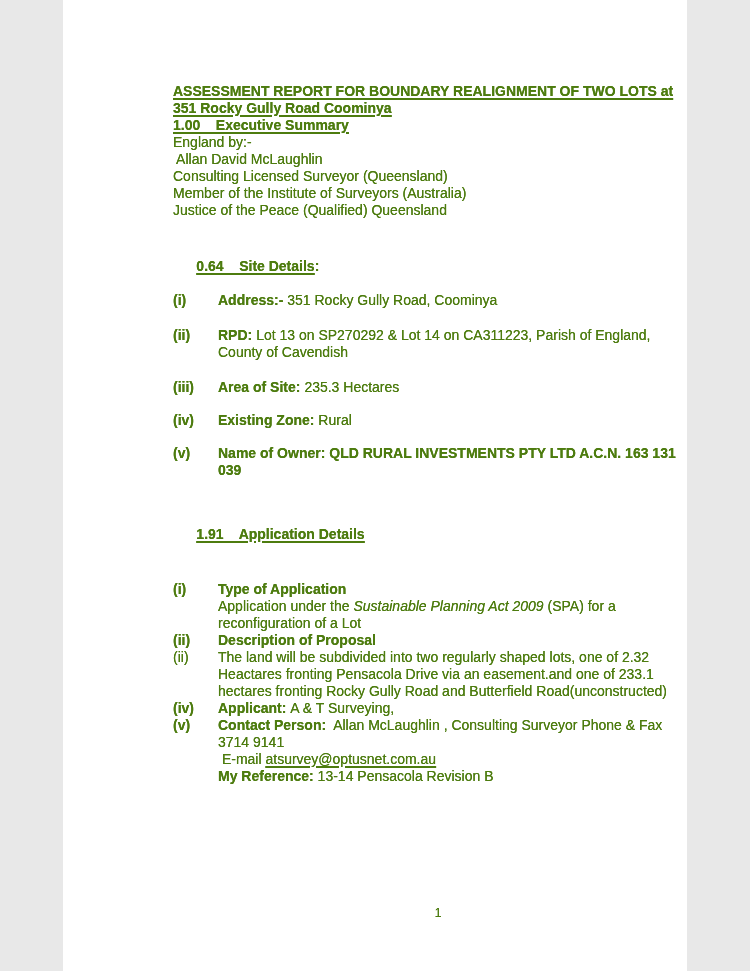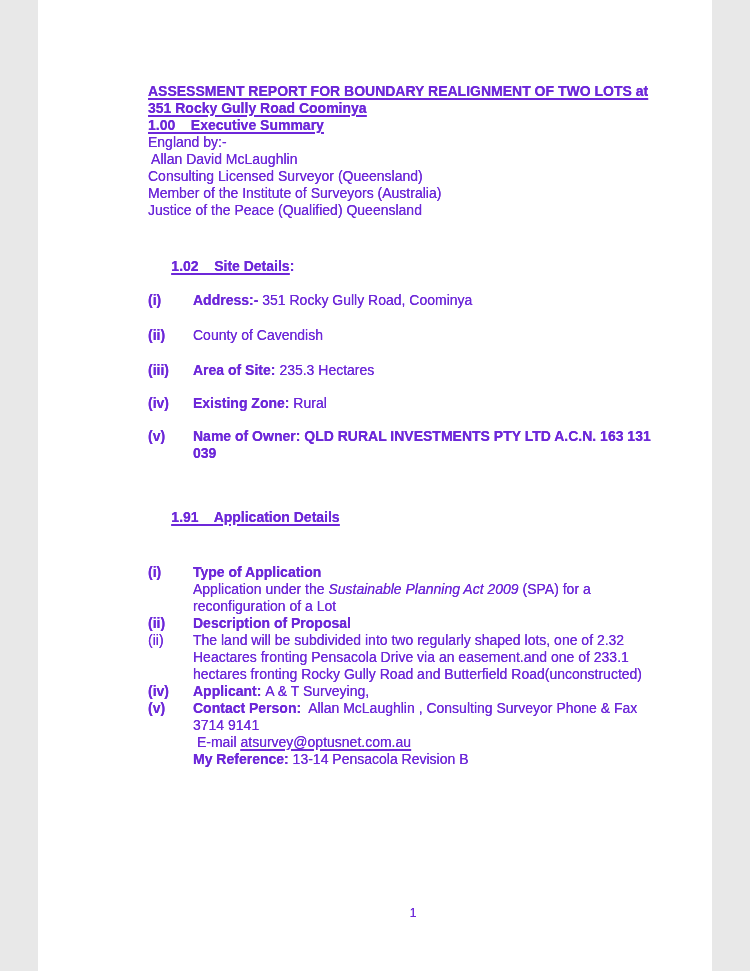--- a/index.html
+++ b/index.html
@@ -1,24 +1,24 @@
 <!DOCTYPE html>
 <html><head>
 <meta charset="utf-8">
 <style>
   html,body { margin:0; padding:0; background:#e8e8e8; }
   .page {
     position:relative;
-    width:674px; height:971px;
+    width:624px; height:971px;
     margin:0 auto;
     background:#ffffff;
     font-family:"Liberation Sans", sans-serif;
     font-size:14px;
     line-height:17px;
-    color:#6d28d9;
+    color:#4d7c0f;
     overflow:hidden;
   }
   .doc {
     position:absolute; left:110px; top:83px; width:560px;
     text-shadow:0 0 0.35px currentColor; 
   }
   .t, .ln, .marker, .content span, .hwrap span { white-space:pre; }
   .b { font-weight:bold; }
   .i { font-style:italic; }
   .u { text-decoration:underline; text-decoration-thickness:1.6px; text-underline-offset:2px; }
@@ -47,33 +47,34 @@
     <div class="t b u">351 Rocky Gully Road Coominya</div>
     <div class="t b u">1.00    Executive Summary</div>
 
     <div class="t">England by:-</div>
     <div class="t"> Allan David McLaughlin</div>
     <div class="t">Consulting Licensed Surveyor (Queensland)</div>
     <div class="t">Member of the Institute of Surveyors (Australia)</div>
     <div class="t">Justice of the Peace (Qualified) Queensland</div>
 
     <div class="t mt22 hwrap">
-      <span class="b u">1.02    Site Details</span><span class="b">:</span>
+      <span class="b u">0.64    Site Details</span><span class="b">:</span>
     </div>
 
     <div class="item">
       <span class="marker b">(i)</span>
       <div class="content">
         <div class="ln"><span class="b">Address</span><span class="b">:- </span><span>351 Rocky Gully Road, Coominya</span></div>
       </div>
     </div>
 
     <div class="item mt18">
       <span class="marker b">(ii)</span>
       <div class="content">
+        <div class="ln"><span class="b">RPD</span><span class="b">: </span><span>Lot 13 on SP270292 &amp; Lot 14 on CA311223, Parish of England,</span></div>
         <div class="ln">County of Cavendish</div>
       </div>
     </div>
 
     <div class="item mt18">
       <span class="marker b">(iii)</span>
       <div class="content">
         <div class="ln"><span class="b">Area of Site</span><span class="b">: </span><span>235.3 Hectares</span></div>
       </div>
     </div>

